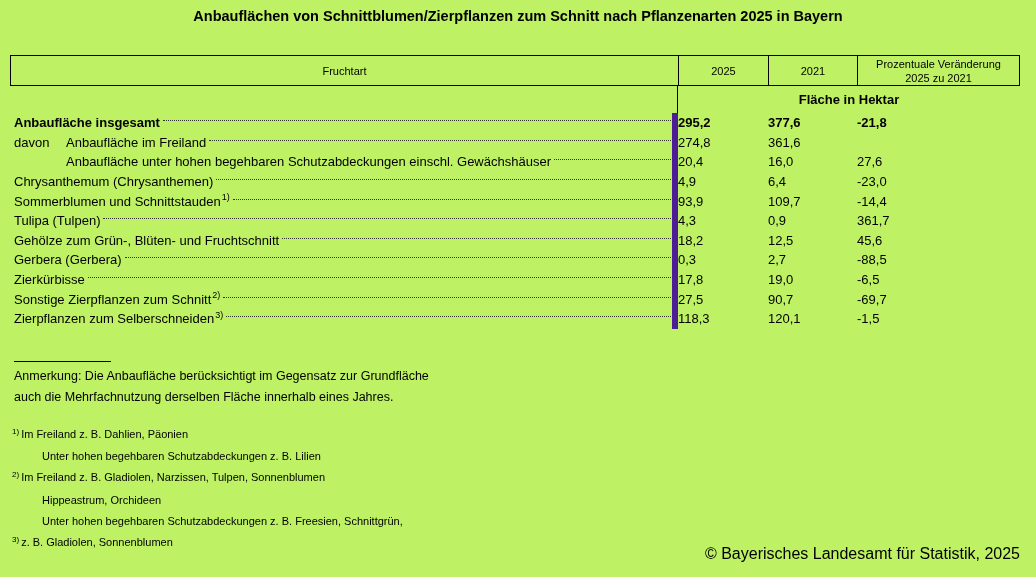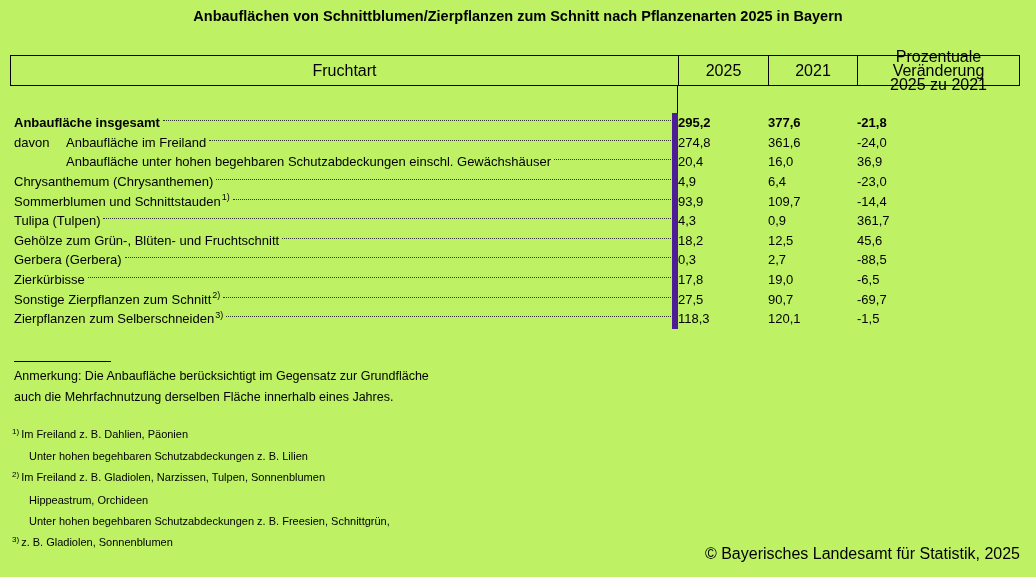--- a/index.html
+++ b/index.html
@@ -29,21 +29,21 @@
     font-weight: bold;
   }
 
   
   .thead {
     position: absolute;
     left: 10px; top: 55px;
     width: 1010px; height: 31px;
     display: flex;
     border: 1px solid #000;
-    font-size: 16px;
+    font-size: 11px;
   }
   .thead .hcell {
     display: flex;
     flex-direction: column;
     align-items: center;
     justify-content: center;
     text-align: center;
     border-right: 1px solid #000;
     line-height: 14px;
   }
@@ -135,21 +135,21 @@
   
   .footnotes {
     position: absolute;
     left: 10px; top: 424px;
     font-size: 11px;
   }
   .fn-line {
     line-height: 21.2px;
     white-space: nowrap;
   }
-  .fn-line.cont { margin-left: 19px; }
+  .fn-line.cont { margin-left: 32px; }
   .fn-marker {
     font-size: 8px;
     position: relative;
     top: -4px;
     margin-left: 2px;
     margin-right: 2px;
   }
 
   
   .copyright {
@@ -177,52 +177,52 @@
     </div>
     <div class="hcell hc-pct">
       <span>Prozentuale Veränderung</span>
       <span>2025 zu 2021</span>
     </div>
   </div>
 
   <div class="tbody">
     <div class="subheader-row">
       <div class="subheader-spacer"></div>
+      <div class="subheader-label">Fläche in Hektar</div>
     </div>
     <div id="rows-container">
     <div class="row bold">
       <div class="c-label">
         <span class="lbl-text">Anbaufläche insgesamt</span>
         <span class="dots"></span>
       </div>
       <div class="c-num c-n1">295,2</div>
       <div class="c-num c-n2">377,6</div>
       <div class="c-num c-n3">-21,8</div>
     </div>
 
     <div class="row">
       <div class="c-label">
         <span class="prefix">davon</span>
             <span class="lbl-text">Anbaufläche im Freiland</span>
         <span class="dots"></span>
       </div>
       <div class="c-num c-n1">274,8</div>
       <div class="c-num c-n2">361,6</div>
-      <div class="c-num c-n3">-24,0</div>
     </div>
 
     <div class="row">
       <div class="c-label">
         <span class="prefix"></span>
             <span class="lbl-text">Anbaufläche unter hohen begehbaren Schutzabdeckungen einschl. Gewächshäuser</span>
         <span class="dots"></span>
       </div>
       <div class="c-num c-n1">20,4</div>
       <div class="c-num c-n2">16,0</div>
-      <div class="c-num c-n3">36,9</div>
+      <div class="c-num c-n3">27,6</div>
     </div>
 
 
     <div class="row">
       <div class="c-label">
         <span class="lbl-text">Chrysanthemum (Chrysanthemen)</span>
         <span class="dots"></span>
       </div>
       <div class="c-num c-n1">4,9</div>
       <div class="c-num c-n2">6,4</div>

